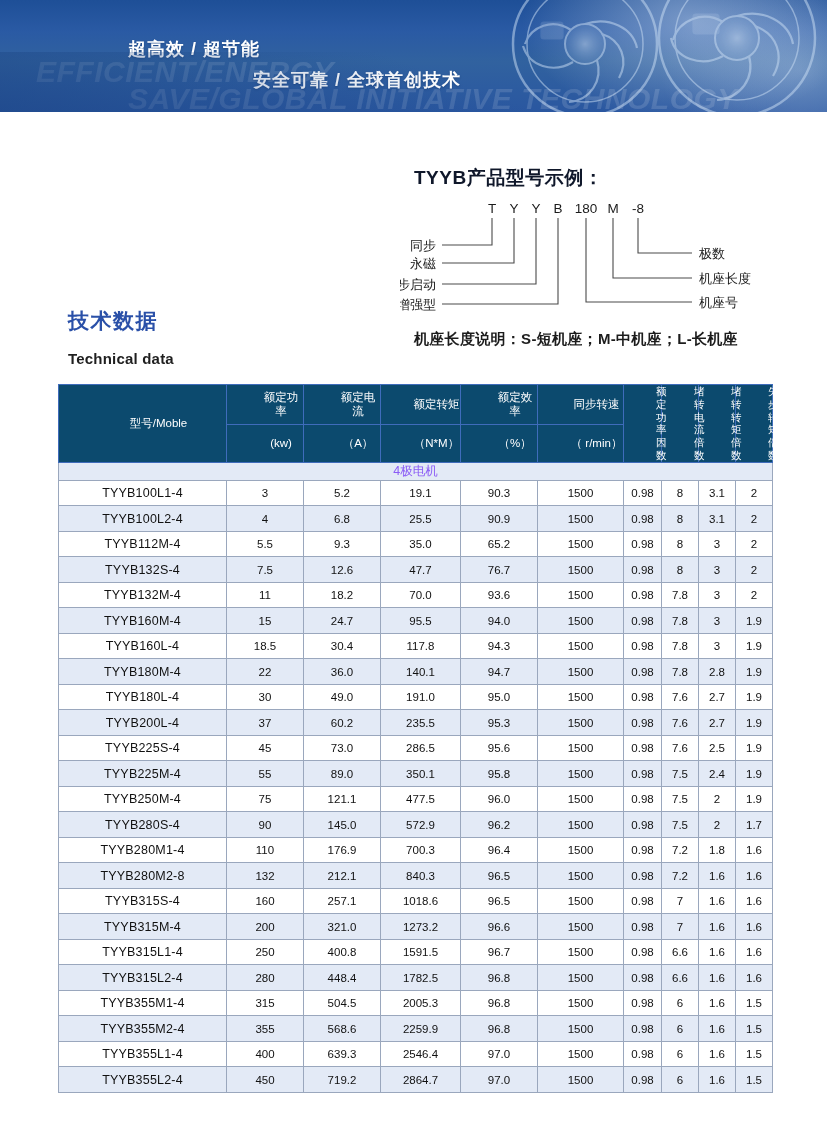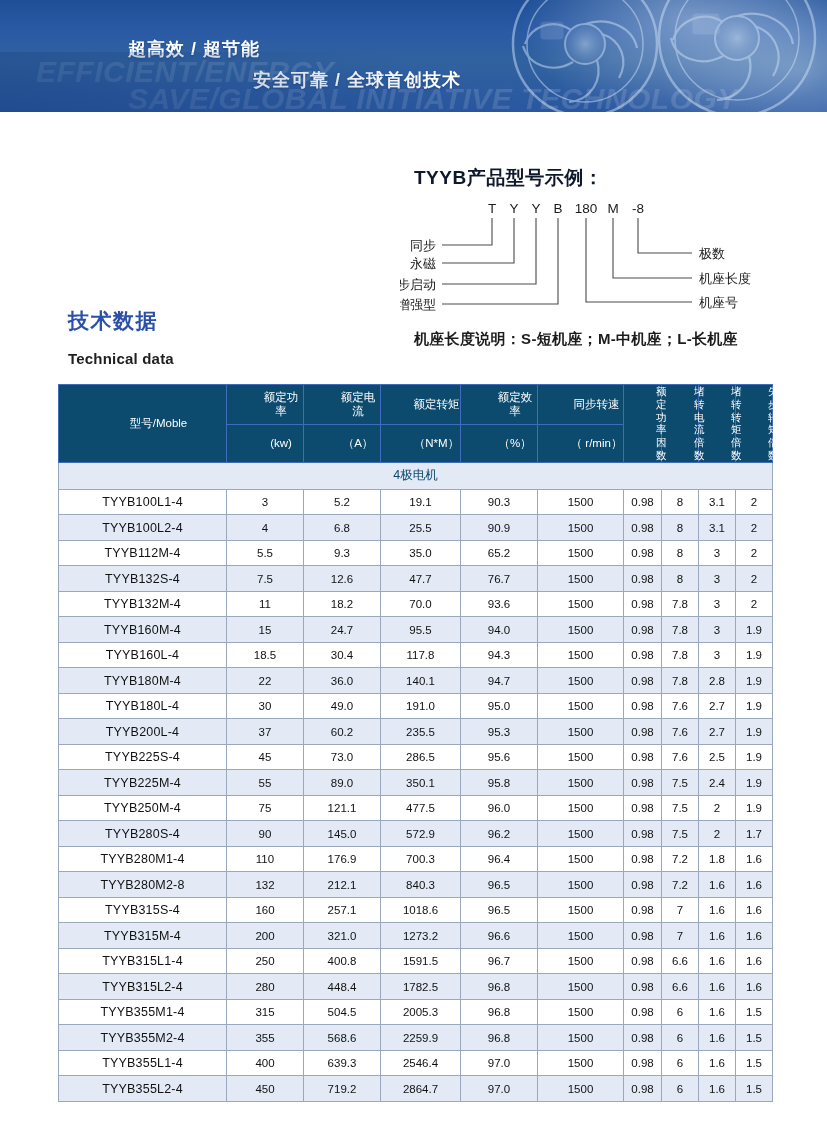--- a/index.html
+++ b/index.html
@@ -129,23 +129,23 @@
     padding-left: 32px;
   }
   .th-model  { height: 56px; font-size: 11.5px; }
   .th-top    { height: 28px; font-size: 11.5px; }
   .th-unit   { height: 28px; font-size: 11.5px; }
   .th-stack  { height: 56px; font-size: 10.5px; }
   .th-stack span { display: block; }
 
   tr.section-row td {
     background: #e3eaf6;
-    height: 27px;
+    height: 18px;
     font-size: 12.5px;
-    color: #0c4a6e;
+    color: #8b5cf6;
     border-color: #9aa7bd;
   }
   tr.data-row td { height: 25.5px; }
   tr.odd  td { background: #ffffff; }
   tr.even td { background: #e3eaf6; }
   td.model-cell { font-size: 12.5px; letter-spacing: 0.2px; }
   td.num { font-size: 11.5px; }
 </style>
 </head>
 <body>

